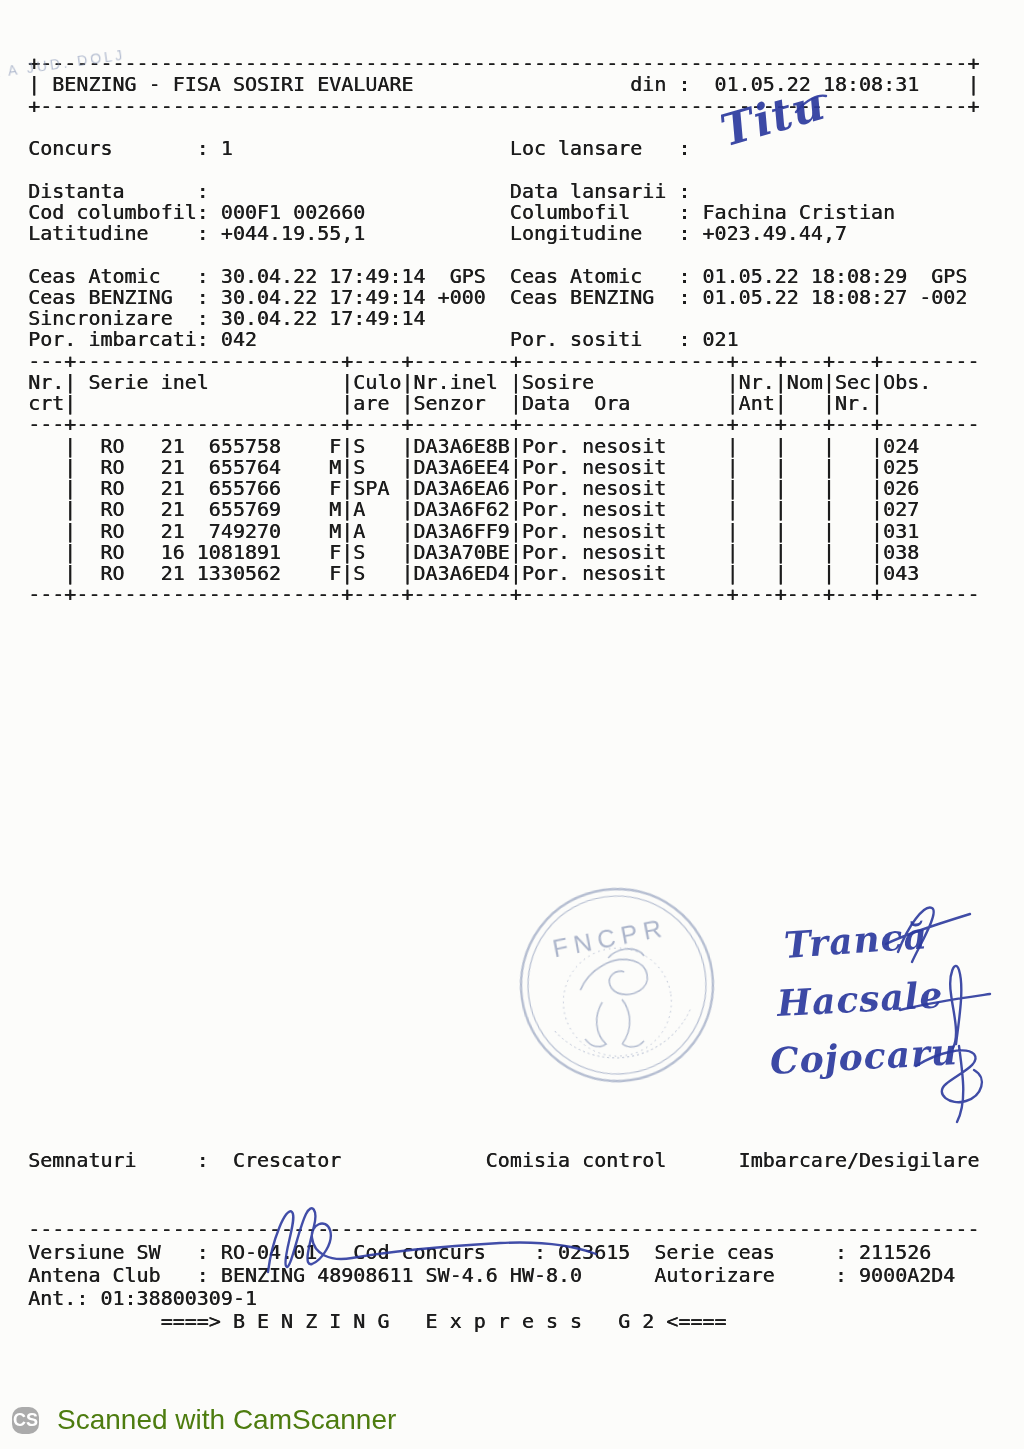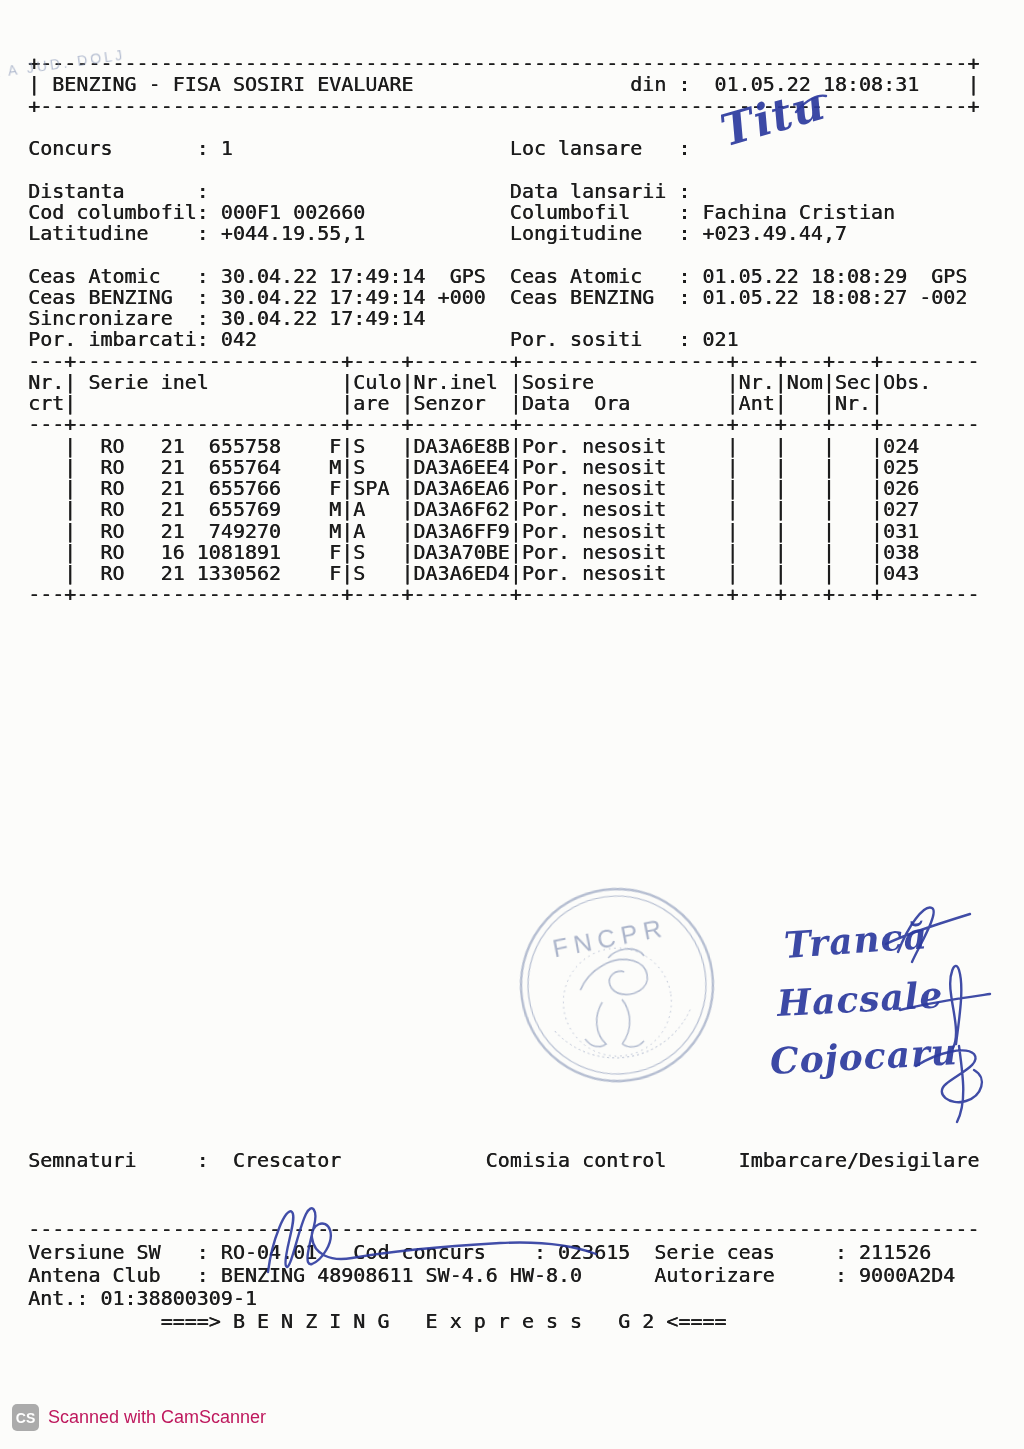--- a/index.html
+++ b/index.html
@@ -26,25 +26,25 @@
     transform-origin:left center;opacity:.92;
   }
   .titu{left:722px;top:106px;font-size:44px;transform:rotate(-16deg);}
   .n1{left:784px;top:924px;font-size:36px;transform:rotate(-4deg);}
   .n2{left:777px;top:982px;font-size:36px;transform:rotate(-3deg);}
   .n3{left:770px;top:1040px;font-size:36px;transform:rotate(-3deg);}
   svg.overlay{position:absolute;left:0;top:0;pointer-events:none;}
   
   .camscanner{position:absolute;left:12px;top:1404px;display:flex;align-items:center;gap:9px;}
   .cs-icon{
-    width:27px;height:27px;background:#ababab;border-radius:5px;
-    color:#ffffff;font-family:"Liberation Sans",sans-serif;font-weight:bold;font-size:14px;
+    width:27px;height:27px;background:#ababab;border-radius:10px;
+    color:#ffffff;font-family:"Liberation Sans",sans-serif;font-weight:bold;font-size:18px;
     display:flex;align-items:center;justify-content:center;
   }
-  .cs-text{font-family:"Liberation Sans",sans-serif;font-size:18px;color:#be185d;}
+  .cs-text{font-family:"Liberation Sans",sans-serif;font-size:28px;color:#4d7c0f;margin-left:9px;}
 </style>
 </head>
 <body>
 
 <div class="page">
 
   <div id="doc-main" class="mono"><div>+-----------------------------------------------------------------------------+</div><div>| BENZING - FISA SOSIRI EVALUARE                  din :  01.05.22 18:08:31    |</div><div>+-----------------------------------------------------------------------------+</div><div>                                                                               </div><div>Concurs       : 1                       Loc lansare   :                        </div><div>                                                                               </div><div>Distanta      :                         Data lansarii :                        </div><div>Cod columbofil: 000F1 002660            Columbofil    : Fachina Cristian       </div><div>Latitudine    : +044.19.55,1            Longitudine   : +023.49.44,7           </div><div>                                                                               </div><div>Ceas Atomic   : 30.04.22 17:49:14  GPS  Ceas Atomic   : 01.05.22 18:08:29  GPS </div><div>Ceas BENZING  : 30.04.22 17:49:14 +000  Ceas BENZING  : 01.05.22 18:08:27 -002 </div><div>Sincronizare  : 30.04.22 17:49:14                                              </div><div>Por. imbarcati: 042                     Por. sositi   : 021                    </div><div>---+----------------------+----+--------+-----------------+---+---+---+--------</div><div>Nr.| Serie inel           |Culo|Nr.inel |Sosire           |Nr.|Nom|Sec|Obs.    </div><div>crt|                      |are |Senzor  |Data  Ora        |Ant|   |Nr.|        </div><div>---+----------------------+----+--------+-----------------+---+---+---+--------</div><div>   |  RO   21  655758    F|S   |DA3A6E8B|Por. nesosit     |   |   |   |024     </div><div>   |  RO   21  655764    M|S   |DA3A6EE4|Por. nesosit     |   |   |   |025     </div><div>   |  RO   21  655766    F|SPA |DA3A6EA6|Por. nesosit     |   |   |   |026     </div><div>   |  RO   21  655769    M|A   |DA3A6F62|Por. nesosit     |   |   |   |027     </div><div>   |  RO   21  749270    M|A   |DA3A6FF9|Por. nesosit     |   |   |   |031     </div><div>   |  RO   16 1081891    F|S   |DA3A70BE|Por. nesosit     |   |   |   |038     </div><div>   |  RO   21 1330562    F|S   |DA3A6ED4|Por. nesosit     |   |   |   |043     </div><div>---+----------------------+----+--------+-----------------+---+---+---+--------</div></div>
   <div id="doc-footer" class="mono"><div>Semnaturi     :  Crescator            Comisia control      Imbarcare/Desigilare</div><div>                                                                               </div><div>                                                                               </div><div>-------------------------------------------------------------------------------</div><div>Versiune SW   : RO-04.01   Cod concurs    : 023615  Serie ceas     : 211526    </div><div>Antena Club   : BENZING 48908611 SW-4.6 HW-8.0      Autorizare     : 9000A2D4  </div><div>Ant.: 01:38800309-1                                                            </div><div>           ====&gt; B E N Z I N G   E x p r e s s   G 2 &lt;====                     </div></div>
 
   <div class="hand titu">Titu</div>

